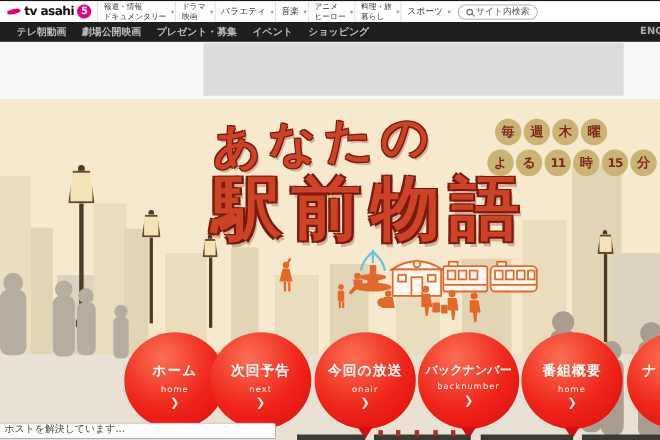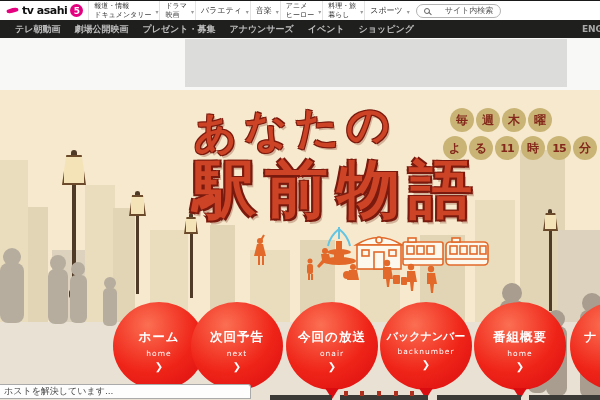--- a/index.html
+++ b/index.html
@@ -14,21 +14,21 @@
                  transform:rotate(-22deg) skewX(-25deg); }
   .logo-text { font-weight:bold; font-size:11px; color:#111; letter-spacing:-0.5px; white-space:nowrap; }
   .logo-badge { width:13px; height:13px; background:#e4007f; color:#fff; border-radius:50%;
                 font-size:9px; font-weight:bold; display:flex; align-items:center; justify-content:center; }
   .nav-item { display:flex; flex-direction:column; justify-content:center; padding:1px 8px 1px 5px;
               border-left:1px solid #e3e3e3; font-size:7px; color:#333; line-height:1.25;
               white-space:nowrap; position:relative; cursor:pointer; }
   .nav-item.single { font-size:8px; }
   .nav-item .dd { position:absolute; right:1px; top:7px; font-size:6px; color:#9a9a9a; }
   .searchbox { margin-left:5px; align-self:center; height:14px; border:1px solid #b3b3b3;
-               border-radius:8px; display:flex; align-items:center; gap:15px; padding:0 7px;
+               border-radius:8px; display:flex; align-items:center; gap:3px; padding:0 7px;
                color:#555; font-size:8px; background:#fff; white-space:nowrap; }
   .lens { width:6px; height:6px; border:1px solid #666; border-radius:50%; position:relative; flex:none; }
   .lens::after { content:''; position:absolute; width:4px; height:1px; background:#666;
                  right:-3px; bottom:-1px; transform:rotate(45deg); }
 
   
   .blackbar { position:absolute; top:20px; left:0; width:600px; height:18px; background:#1f1f1e;
               display:flex; align-items:center; padding-left:8px; z-index:30; }
   .blackbar-item { color:#bdbdbd; font-size:9px; font-weight:bold; padding:0 7px; white-space:nowrap; cursor:pointer; }
   .blackbar-lang { position:absolute; right:-3px; top:0; height:18px; display:flex; align-items:center;
@@ -131,21 +131,20 @@
   <div class="searchbox">
     <span class="lens"></span>
     <span>サイト内検索</span>
   </div>
 </div>
 
 <div class="blackbar">
   <span class="blackbar-item">テレ朝動画</span>
   <span class="blackbar-item">劇場公開映画</span>
   <span class="blackbar-item">プレゼント・募集</span>
-  <span class="blackbar-item">アナウンサーズ</span>
   <span class="blackbar-item">イベント</span>
   <span class="blackbar-item">ショッピング</span>
   <span class="blackbar-lang">ENG</span>
 </div>
 
 <div class="whitestrip">
   <div class="graybox"></div>
 </div>
 
 <div class="hero">

